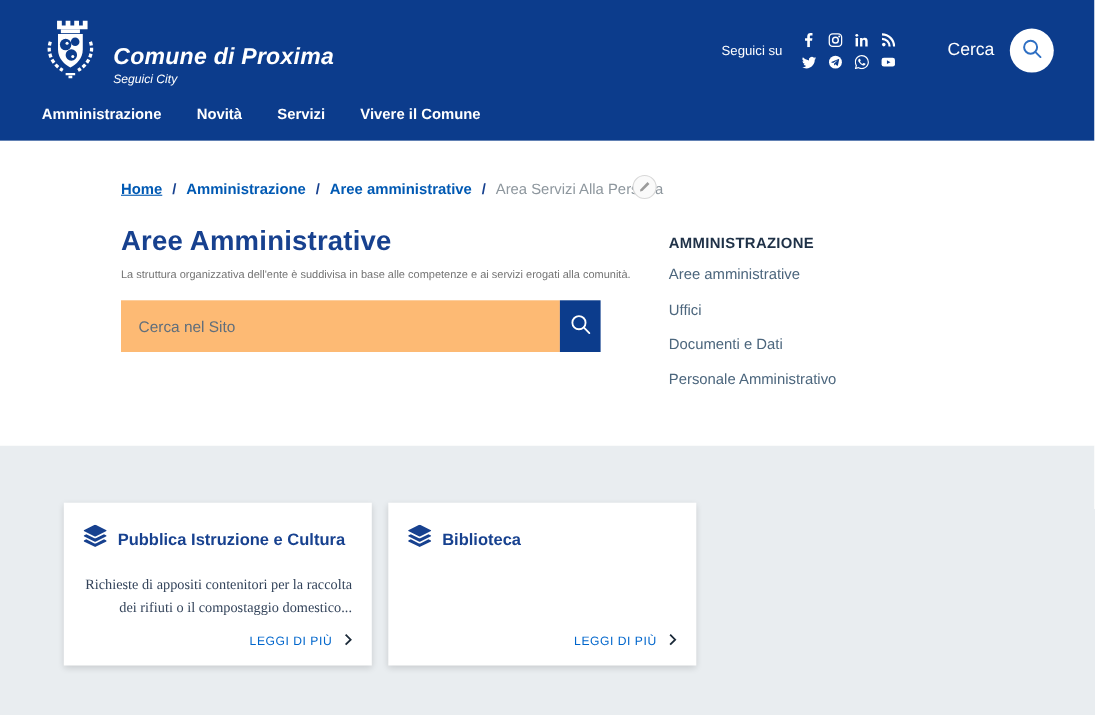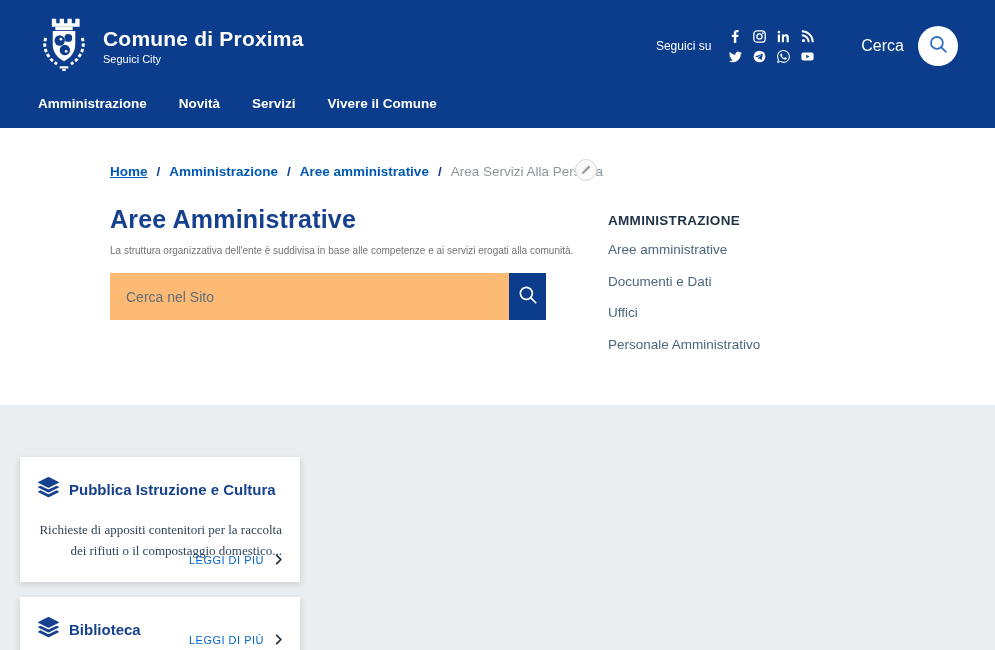--- a/index.html
+++ b/index.html
@@ -5,21 +5,21 @@
   * { box-sizing: border-box; }
   html,body { margin:0; padding:0; }
   body {
     width:995px; height:650px; overflow:hidden;
     font-family:"Liberation Sans", sans-serif;
     background:#ffffff;
   }
   
   .header { background:#0c3c8c; height:128px; color:#fff; }
   .header-top { height:92px; display:flex; align-items:center; padding:0 0 0 38px; }
-  .brand { display:flex; align-items:center; gap:13px; cursor:pointer; }
+  .brand { display:flex; align-items:flex-end; gap:13px; cursor:pointer;font-style:italic; }
   .brand-text .site-title { font-size:21px; font-weight:bold; letter-spacing:.2px; }
   .brand-text .site-sub { font-size:11px; margin-top:2px; }
   .header-right { margin-left:auto; display:flex; align-items:center; }
   .follow { font-size:12px; margin-right:12px; }
   .social-grid { display:grid; grid-template-columns:repeat(4,24px); row-gap:7px; align-items:center; justify-items:center; }
   .social-grid a { color:#fff; display:flex; align-items:center; justify-content:center; text-decoration:none; line-height:0; }
   .cerca { font-size:16px; margin-left:42px; margin-right:14px; }
   .search-circle { width:40px; height:40px; border-radius:50%; background:#fff; border:none;
     display:flex; align-items:center; justify-content:center; cursor:pointer; margin-right:37px; }
   .nav { display:flex; gap:32px; padding:4px 0 0 38px; }
@@ -38,21 +38,21 @@
   .page-desc { margin:9px 0 0 0; font-size:10px; line-height:1.5; color:#737373; max-width:477px; }
   .search-row { display:flex; margin-top:15px; width:436px; height:47px; }
   .search-input { flex:1; background:#fdba74; border:none; outline:none; padding:0 16px;
     font-size:14px; color:#333; font-family:"Liberation Sans", sans-serif; }
   .search-input::placeholder { color:#5f6e7c; }
   .search-btn { width:37px; background:#0c3c8c; border:none; display:flex; align-items:center; justify-content:center; cursor:pointer; }
   .sidebar { position:absolute; left:608px; top:85px; width:300px; }
   .sidebar-title { font-size:13.5px; font-weight:700; color:#1f3147; letter-spacing:.3px; }
   .sidebar a { display:block; margin-top:12px; color:#4c667d; font-size:13.5px; text-decoration:none; line-height:1; padding:3px 0; }
   
-  .cards-section { height:245px; background:#e9edf0; padding:52px 0 0 20px; display:flex; gap:15px;flex-direction:column; }
+  .cards-section { height:245px; background:#e9edf0; padding:52px 0 0 58px; display:flex; gap:15px; }
   .card { width:280px; height:148px; background:#fff; box-shadow:0 2px 6px rgba(0,0,0,.14);
     position:relative; padding:20px 18px; }
   .card-head { display:flex; align-items:center; gap:10px; }
   .card-title { font-size:15px; font-weight:bold; color:#17418f; }
   .card-desc { margin:18px 0 0 0; font-family:"Liberation Serif", serif; font-size:13px; line-height:1.6; color:#33435a;text-align:right; }
   .card-cta { position:absolute; right:16px; bottom:13px; display:flex; align-items:center; gap:9px; text-decoration:none; cursor:pointer; }
   .cta-label { color:#0066cc; font-size:11px; font-weight:400; letter-spacing:.5px; }
 </style>
 </head>
 <body>
@@ -183,22 +183,22 @@
               <line x1="11.6" y1="11.6" x2="16" y2="16" stroke="#fff" stroke-width="1.5" stroke-linecap="round"></line>
             </svg>
         </span>
       </button>
     </div>
   </div>
 
   <aside class="sidebar">
     <div class="sidebar-title">AMMINISTRAZIONE</div>
     <a href="#">Aree amministrative</a>
+    <a href="#">Uffici</a>
     <a href="#">Documenti e Dati</a>
-    <a href="#">Uffici</a>
     <a href="#">Personale Amministrativo</a>
   </aside>
 </div>
 
 <section class="cards-section">
   <div class="card">
     <div class="card-head">
       <span>
         <svg width="21" height="21" viewBox="0 0 16 16" fill="#17418f">
             <path d="M7.733.063a.598.598 0 0 1 .534 0l7.568 3.784a.3.3 0 0 1 0 .535L8.267 8.165a.598.598 0 0 1-.534 0L.165 4.382a.299.299 0 0 1 0-.535L7.733.063z"></path>

